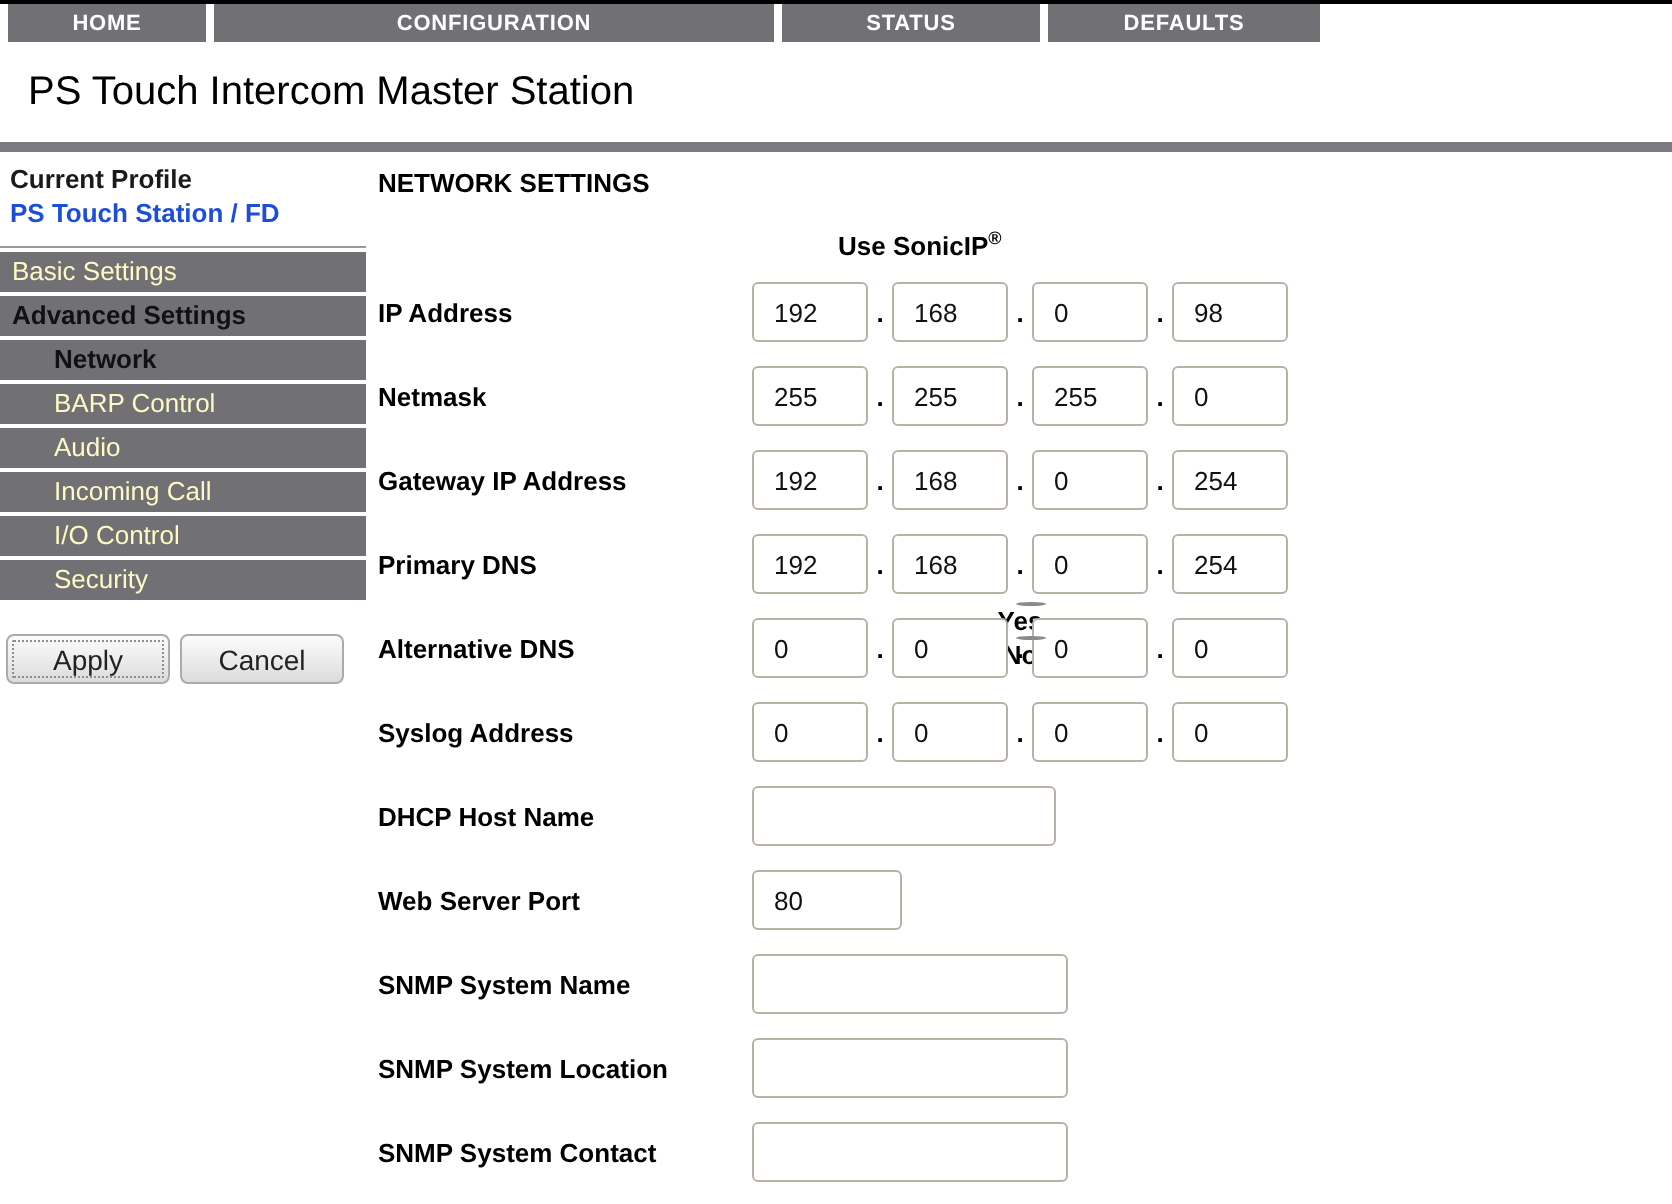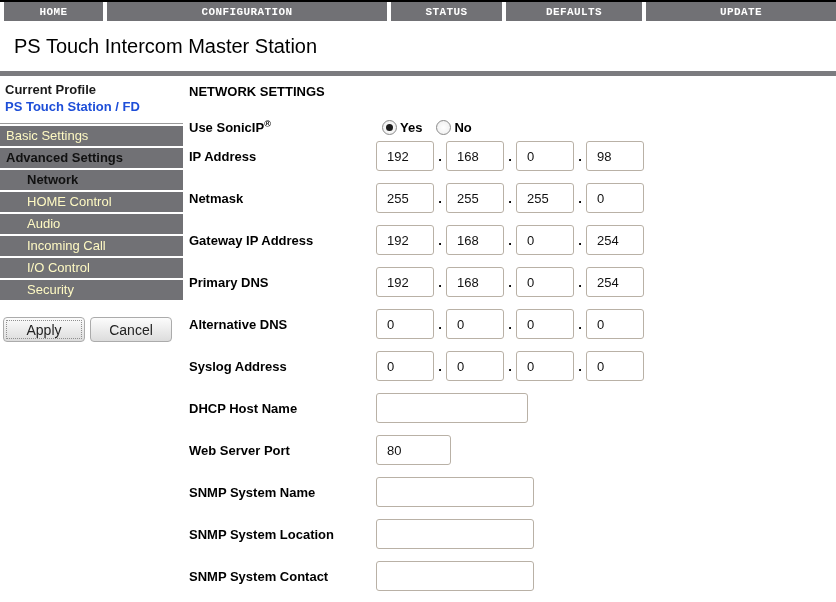--- a/index.html
+++ b/index.html
@@ -23,25 +23,24 @@
     background: #717175;
     color: #fff;
     font-size: 11px;
     font-weight: bold;
     letter-spacing: 0.4px;
     display: flex;
     align-items: center;
     justify-content: center;
     height: 19px;
     cursor: pointer;
-    font-family: Liberation Mono, monospace;
   }
   .nav-cell.c0 { width: 99px; margin-left: 4px; }
   .nav-cell.c1 { width: 280px; }
-  .nav-cell.c2 { width: 111px; }
+  .nav-cell.c2 { width: 129px; }
   .nav-cell.c3 { width: 136px; }
   .nav-cell.c4 { flex: 1; }
 
   
   .page-title {
     font-size: 20px;
     font-weight: normal;
     margin: 12px 0 0 14px;
     line-height: 26px;
   }
@@ -89,21 +88,21 @@
   .btn.focused { outline: 1px dotted #8f8f8f; outline-offset: -4px; }
 
   
   .main { flex: 1; padding: 8px 0 0 6px; }
   .main-title { font-size: 13px; font-weight: bold; margin-bottom: 15px; }
 
   .row { display: flex; align-items: center; margin-bottom: 12px; }
   .row-label { width: 187px; flex: 0 0 187px; font-size: 13px; font-weight: bold; }
   .row-label sup { font-size: 9px; }
 
-  .radio-row { height: 27px; margin-bottom: 0; }
+  .radio-row { height: 27px; margin-bottom: 0; flex-direction: column; }
   .radio {
     width: 15px; height: 15px;
     border-radius: 50%;
     border: 1px solid #8a8a8a;
     background: radial-gradient(#ffffff, #ececec);
     display: inline-block;
     position: relative;
     margin-left: 6px;
     cursor: pointer;
   }
@@ -134,37 +133,36 @@
   .input-snmp { width: 158px; height: 33px; }
 </style>
 </head>
 <body>
 
 <div class="nav">
   <div class="nav-cell c0">HOME</div>
   <div class="nav-cell c1">CONFIGURATION</div>
   <div class="nav-cell c2">STATUS</div>
   <div class="nav-cell c3">DEFAULTS</div>
-  <div class="nav-cell c4">UPDATE</div>
 </div>
 
 <div class="page-title">PS Touch Intercom Master Station</div>
 <div class="title-rule"></div>
 
 <div class="layout">
 
   <div class="sidebar">
     <div class="profile-label">Current Profile</div>
     <div class="profile-value">PS Touch Station / FD</div>
 
     <div class="menu">
       <div class="menu-item">Basic Settings</div>
       <div class="menu-item active">Advanced Settings</div>
       <div class="menu-item indent active">Network</div>
-      <div class="menu-item indent">HOME Control</div>
+      <div class="menu-item indent">BARP Control</div>
       <div class="menu-item indent">Audio</div>
       <div class="menu-item indent">Incoming Call</div>
       <div class="menu-item indent">I/O Control</div>
       <div class="menu-item indent">Security</div>
     </div>
 
     <div class="btn-row">
       <button class="btn focused">Apply</button>
       <button class="btn">Cancel</button>
     </div>

